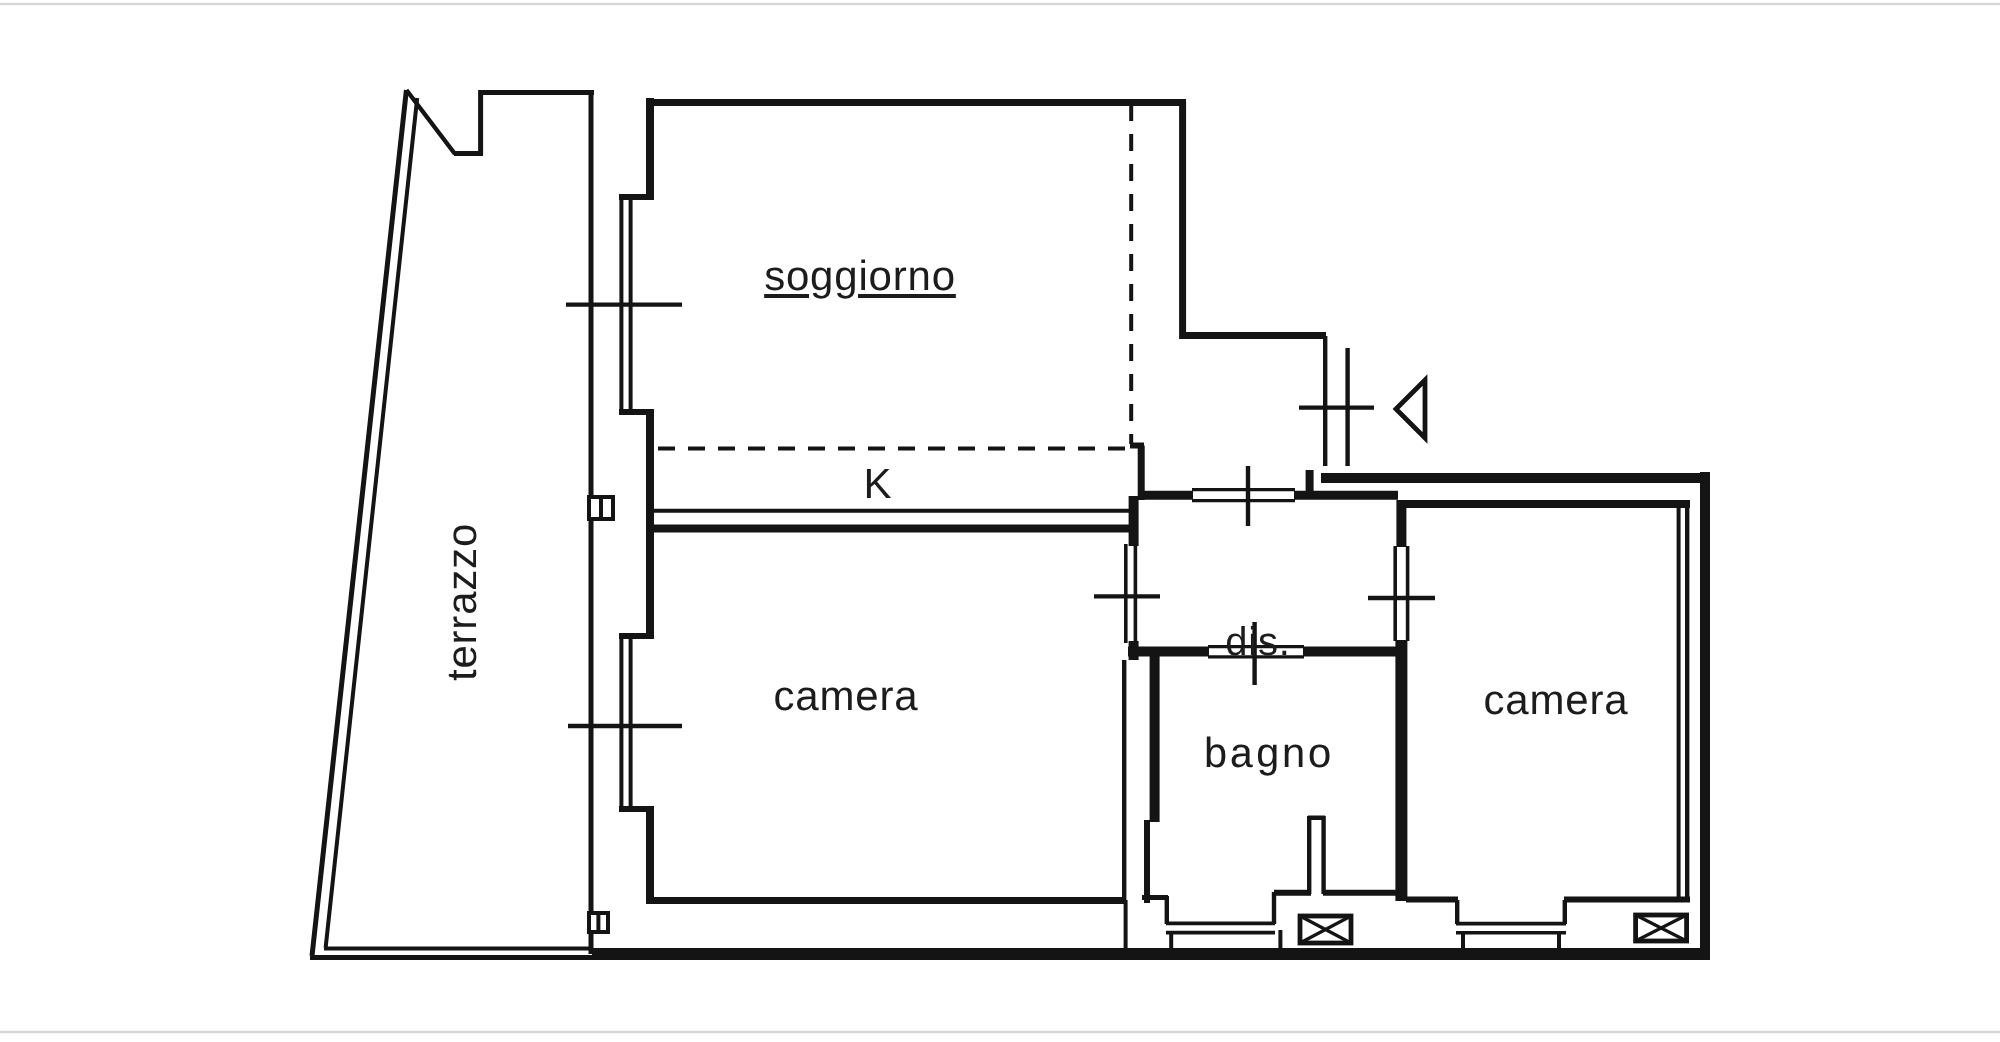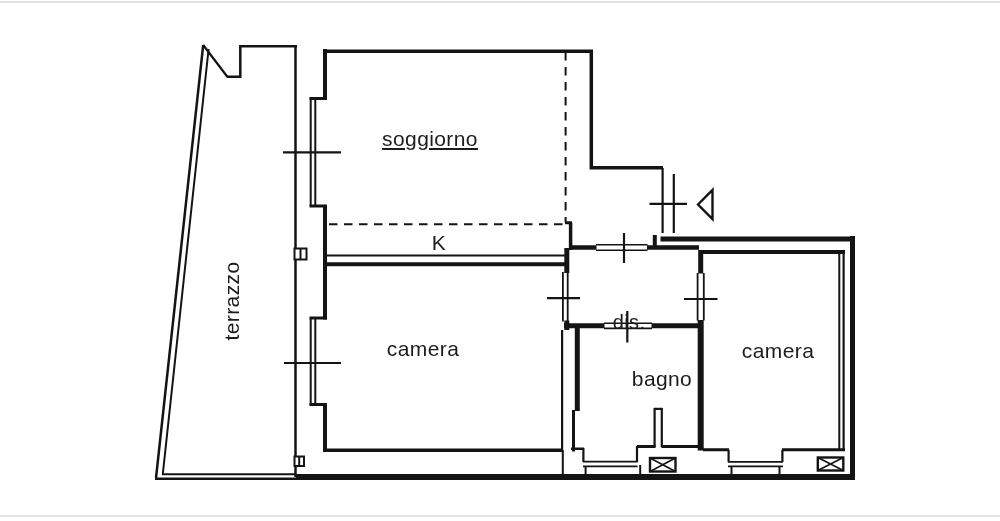--- a/index.html
+++ b/index.html
@@ -116,16 +116,16 @@
   <div class="room-label vertical" style="left:232px;top:301px;">terrazzo</div>
 
   <div class="room-label" style="left:430px;top:139px;text-decoration:underline;">soggiorno</div>
 
   <div class="room-label" style="left:439px;top:243px;">K</div>
 
   <div class="room-label" style="left:423px;top:349px;">camera</div>
 
   <div class="room-label small" style="left:629px;top:290px;margin-top:32px;">dis.</div>
 
-  <div class="room-label" style="left:662px;top:379px;">bagno</div>
+  <div class="room-label" style="left:634px;top:379px;font-family:Liberation Mono, monospace;">bagno</div>
 
   <div class="room-label" style="left:778px;top:351px;">camera</div>
 </div>
 
 </body></html>

